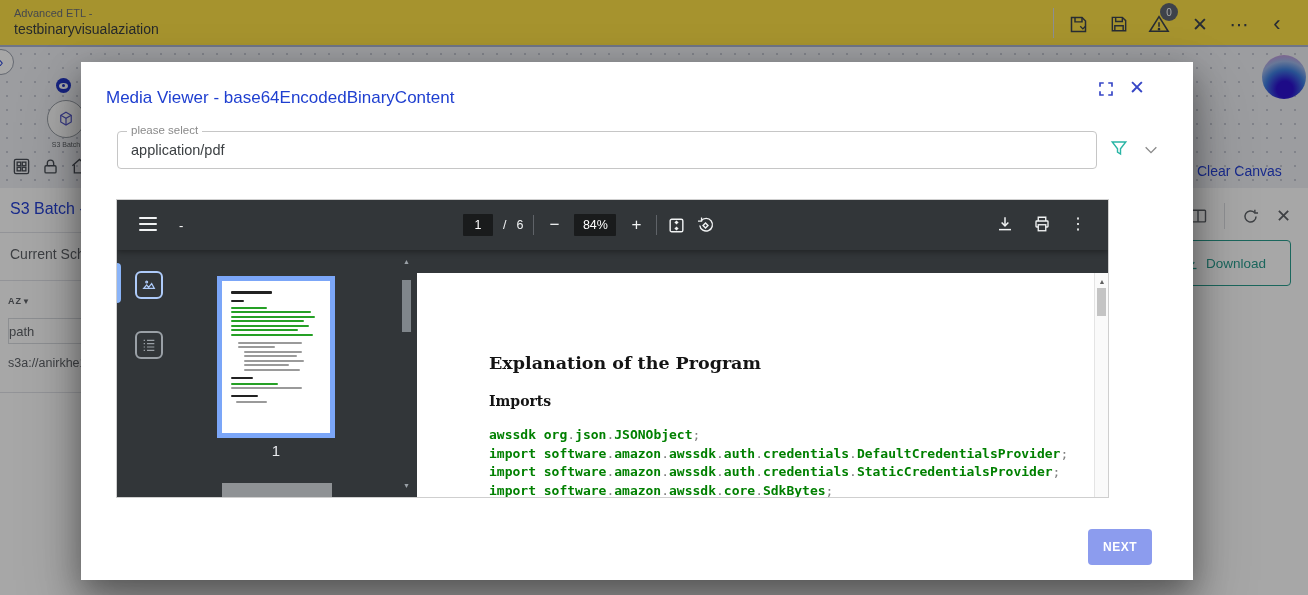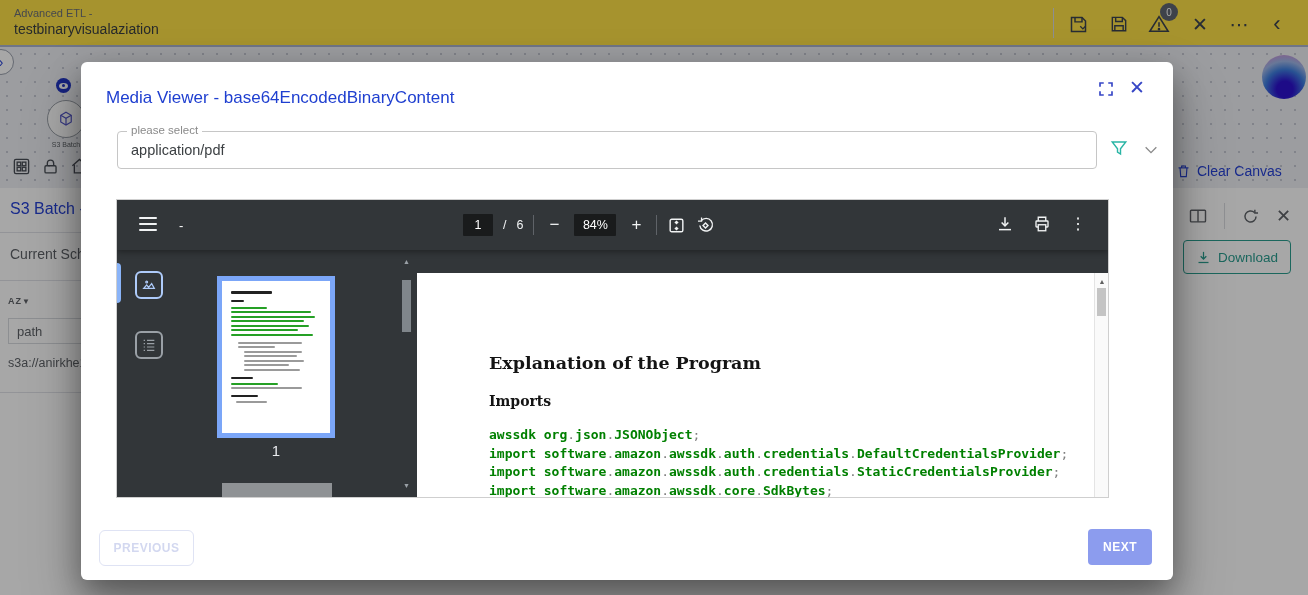--- a/index.html
+++ b/index.html
@@ -28,32 +28,32 @@
   .avatar{position:absolute;left:1262px;top:8px;width:44px;height:44px;border-radius:50%;background:radial-gradient(circle at 52% 78%,#2d12cf 0 20%,#3f7fe0 48%,#9fb7e8 68%,#c993d8 88%,#d4a3dc 100%);}
   .clearcanvas-row{position:absolute;left:1163px;top:116px;display:flex;align-items:center;gap:6px;color:#2742d6;font-size:14px;}
 
   .panel{position:absolute;left:0;top:188px;width:1308px;height:407px;background:#ffffff;}
   .lp-title{position:absolute;left:10px;top:12px;font-size:16px;color:#2742d6;}
   .hline1{position:absolute;left:0;top:44px;width:120px;height:1px;background:#e1e3e8;}
   .lp-schema{position:absolute;left:10px;top:58px;font-size:14px;color:#5f6368;}
   .hline2{position:absolute;left:0;top:92px;width:120px;height:1px;background:#e1e3e8;}
   .sort-az{position:absolute;left:8px;top:108px;font-size:9px;font-weight:bold;color:#5f6368;letter-spacing:1px;}
   .sort-az .caret{font-size:8px;}
-  .col-header{position:absolute;left:8px;top:130px;width:112px;height:26px;border:1px solid #d8dadf;border-right:none;box-sizing:border-box;display:flex;align-items:center;padding-left:8px;font-size:13px;color:#5f6368;background:#fff;}
+  .col-header{position:absolute;left:8px;top:130px;width:112px;height:26px;border:1px solid #d8dadf;border-right:none;box-sizing:border-box;display:flex;align-items:center;font-size:13px;color:#5f6368;background:#fff;}
   .row-cell{position:absolute;left:8px;top:168px;font-size:12.5px;color:#5f6368;}
   .hline3{position:absolute;left:0;top:204px;width:120px;height:1px;background:#e1e3e8;}
 
   .rp-tools{position:absolute;left:1188px;top:15px;display:flex;align-items:center;gap:16px;color:#5f6368;}
   .rp-vdiv{width:1px;height:26px;background:#dadce0;}
-  .download-btn{position:absolute;left:1183px;top:52px;width:108px;height:34px;border:1px solid #2a9d8f;border-radius:4px;background:#fff;color:#2a9d8f;font-size:13.5px;display:flex;align-items:center;justify-content:center;gap:7px;box-sizing:border-box;}
+  .download-btn{position:absolute;left:1183px;top:52px;width:108px;height:46px;border:1px solid #2a9d8f;border-radius:4px;background:#fff;color:#2a9d8f;font-size:13.5px;display:flex;align-items:center;gap:7px;box-sizing:border-box;}
 
   .dim{position:absolute;left:0;top:0;width:1308px;height:595px;background:rgba(0,0,0,0.345);z-index:5;}
 
   
-  .modal{position:absolute;left:81px;top:62px;width:1092px;height:518px;background:#fff;border-radius:6px;box-shadow:0 12px 30px rgba(0,0,0,.35),0 30px 60px rgba(0,0,0,.25);z-index:10;}
+  .modal{position:absolute;left:81px;top:62px;width:1092px;height:518px;background:#fff;border-radius:0;box-shadow:0 12px 30px rgba(0,0,0,.35),0 30px 60px rgba(0,0,0,.25);z-index:10;padding-left:20px;}
   .modal-title{position:absolute;left:25px;top:26px;font-size:17px;color:#1f3fd0;}
   .modal-fs{position:absolute;left:1016px;top:18px;width:18px;height:18px;color:#3646c6;}
   .modal-close{position:absolute;left:1044px;top:13px;width:24px;height:24px;color:#3646c6;font-size:19px;display:flex;align-items:center;justify-content:center;}
 
   .select{position:absolute;left:36px;top:69px;width:980px;height:38px;border:1px solid #c6c6c6;border-radius:4px;box-sizing:border-box;background:#fff;}
   .select-label{position:absolute;left:46px;top:62px;font-size:11.5px;color:#8a8a8a;background:#fff;padding:0 4px;}
   .select-value{position:absolute;left:50px;top:80px;font-size:14.5px;color:#3c4043;}
   .select-chevron{position:absolute;left:1062px;top:82px;color:#8a8a8a;}
   .filter-icon{position:absolute;left:1029px;top:76px;color:#2ab5a5;}
 
@@ -391,20 +391,17 @@
           <div class="cv-scroll">
             <div class="sarrow" style="top:5px">▲</div>
             <div class="cv-thumb"></div>
             <div class="sarrow" style="bottom:14px">▼</div>
             <div class="cv-corner"></div>
           </div>
         </div>
       </div>
     </div>
 
-    <button class="prev-btn">
-        <span>PREVIOUS</span>
-      </button>
     <button class="next-btn">
         <span>NEXT</span>
       </button>
   </div>
 </div>
 
 </body></html>

